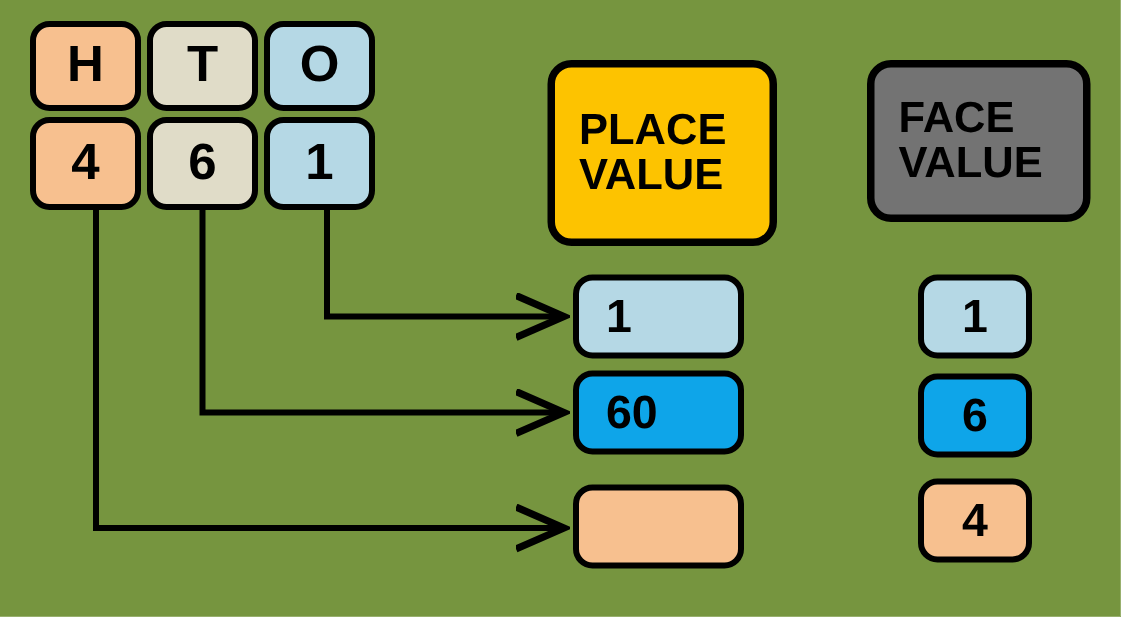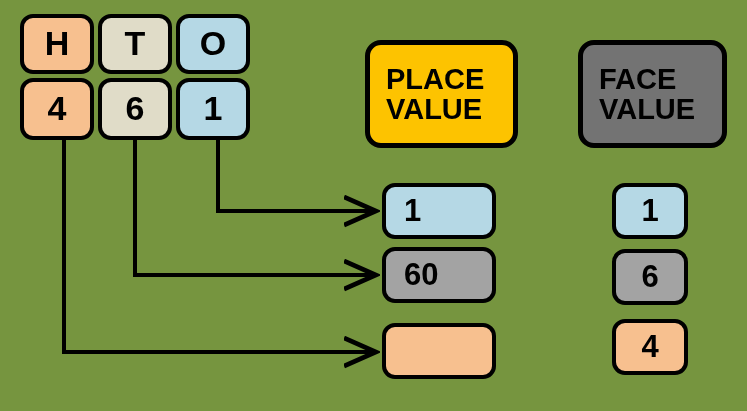--- a/index.html
+++ b/index.html
@@ -59,21 +59,21 @@
   }
   .face-box {
     justify-content: center;
     font-size: 31px;
     border-radius: 13px;
   }
   
   .c-orange   { background: #f7c08f; }
   .c-tan      { background: #e0dcc8; }
   .c-blue     { background: #b5d8e5; }
-  .c-lgreen   { background: #a3a3a3; }
+  .c-lgreen   { background: #0ea5e9; }
   .c-yellow   { background: #fdc300; }
   .c-red      { background: #737373; }
 
   #connectors {
     position: absolute;
     left: 0;
     top: 0;
     width: 747px;
     height: 411px;
     pointer-events: none;
@@ -111,21 +111,21 @@
   <div class="box digit-cell c-orange" style="left:20px; top:78px; width:74px; height:62px;">
     <span>4</span>
   </div>
   <div class="box digit-cell c-tan" style="left:98px; top:78px; width:74px; height:62px;">
     <span>6</span>
   </div>
   <div class="box digit-cell c-blue" style="left:176px; top:78px; width:74px; height:62px;">
     <span>1</span>
   </div>
 
-  <div class="box header-box c-yellow" style="left:365px; top:40px; width:153px; height:108px;">
+  <div class="box header-box c-yellow" style="left:365px; top:40px; width:153px; height:124px;">
     <div>
       <span>PLACE</span>
       <span>VALUE</span>
     </div>
   </div>
 
   <div class="box header-box c-red" style="left:578px; top:40px; width:149px; height:108px;">
     <div>
       <span>FACE</span>
       <span>VALUE</span>

